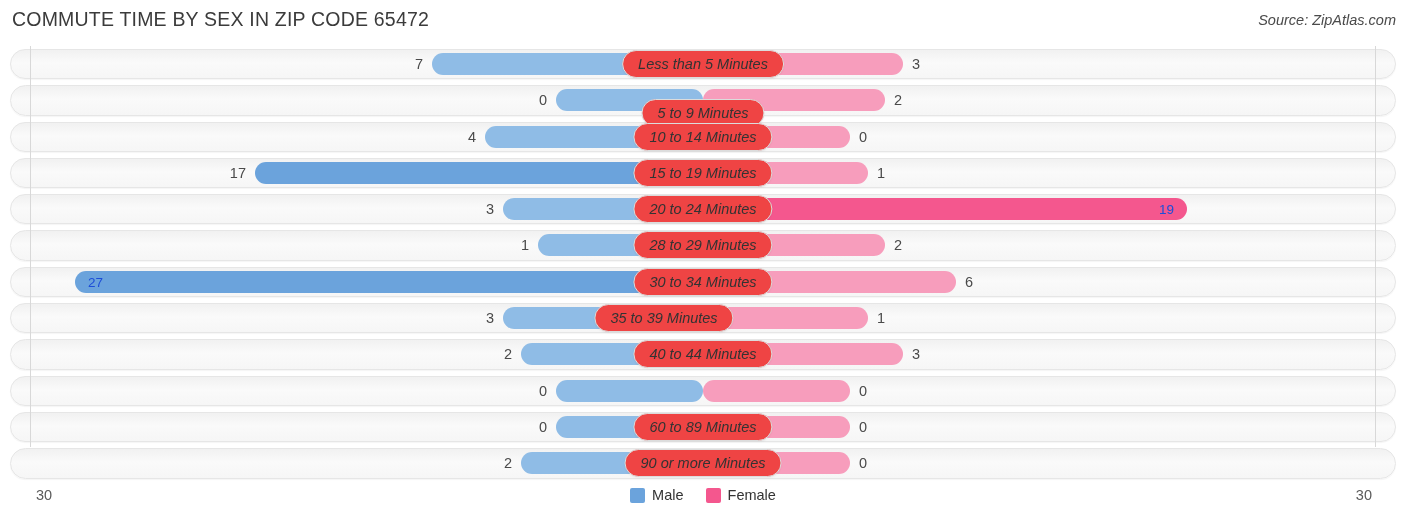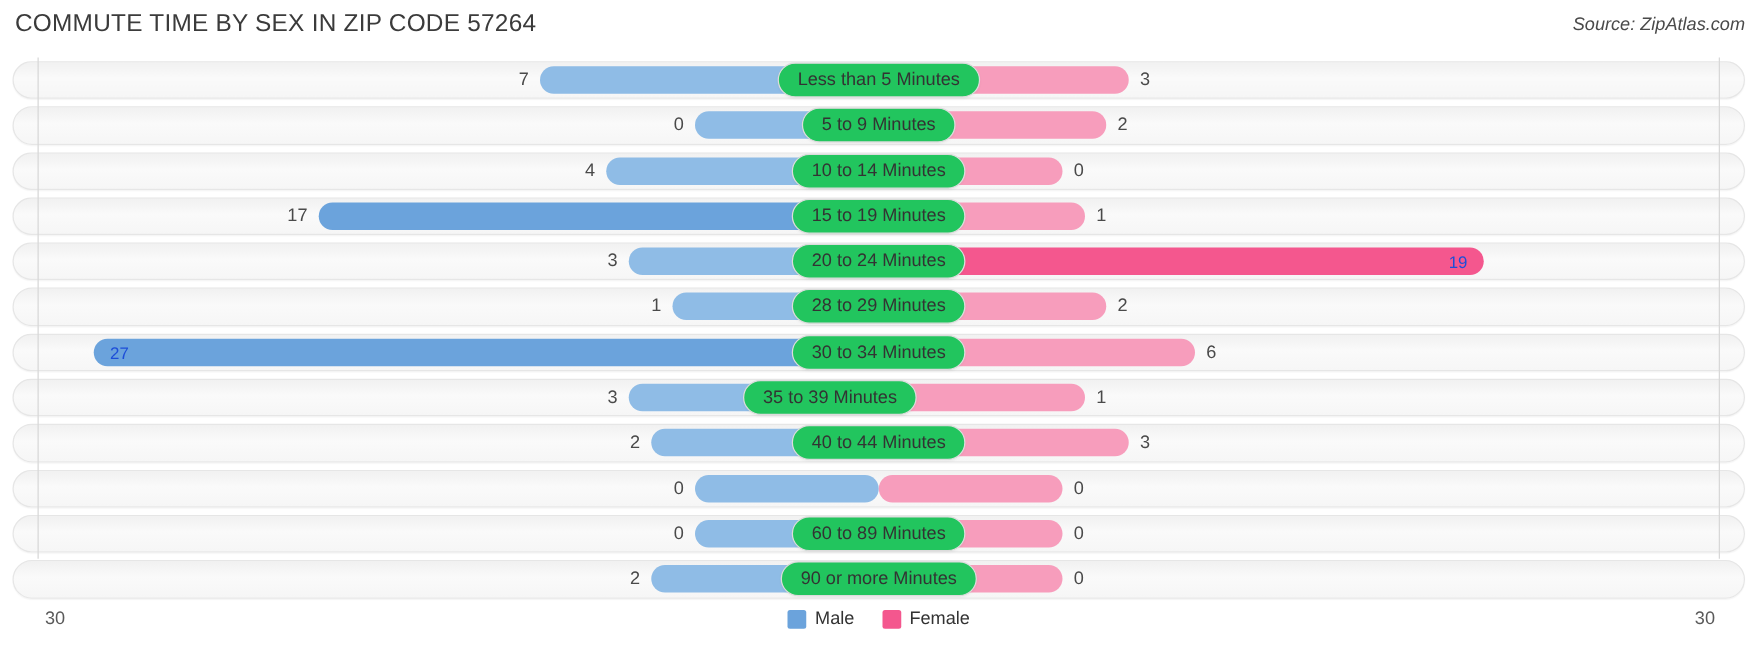--- a/index.html
+++ b/index.html
@@ -109,28 +109,29 @@
 
   
   .cat-pill {
     position: absolute;
     left: 50%;
     transform: translateX(-50%);
     top: 4px;
     height: 28px;
     line-height: 27px;
     padding: 0 15px;
-    background: #22c55e;
+    background: #ef4444;
     border: 1px solid #dcdcdc;
     border-radius: 15px;
     font-size: 14.5px;
     color: #333;
     white-space: nowrap;
     z-index: 5;
     box-shadow: 0 1px 2px rgba(0,0,0,.05);
+    font-style: italic;
   }
 
   
   #footer {
     position: absolute;
     left: 0; top: 483px;
     width: 1406px; height: 40px;
   }
   .axis-end {
     position: absolute;
@@ -159,21 +160,21 @@
   .legend-swatch {
     width: 15px; height: 15px;
     border-radius: 2px;
     display: inline-block;
   }
 </style>
 </head>
 <body>
 
 <div id="header">
-  <div id="chart-title">COMMUTE TIME BY SEX IN ZIP CODE 57264</div>
+  <div id="chart-title">COMMUTE TIME BY SEX IN ZIP CODE 65472</div>
   <div id="source-label">Source: ZipAtlas.com</div>
 </div>
 
 <div id="plot">
   <div class="axis-line" id="axis-left"></div>
   <div class="axis-line" id="axis-right"></div>
   <div id="rows-container">
       <div class="row">
         <div class="track"></div>
         <div class="bar bar-male shade-light" style="width: 271px;"></div>
@@ -181,21 +182,21 @@
         <div class="val val-male" style="position: absolute; left: 423px; transform: translateX(-100%);">7</div>
         <div class="val val-female" style="left: 912px;">3</div>
         <div class="cat-pill" style="left: 703px;">Less than 5 Minutes</div>
       </div>
       <div class="row">
         <div class="track"></div>
         <div class="bar bar-male shade-light" style="width: 147px;"></div>
         <div class="bar bar-female shade-light" style="width: 182px;"></div>
         <div class="val val-male" style="position: absolute; left: 547px; transform: translateX(-100%);">0</div>
         <div class="val val-female" style="left: 894px;">2</div>
-        <div class="cat-pill" style="left: 703px;">5 to 9 Minutes</div>
+        <div class="cat-pill" style="left: 703px; margin-top: 13px;">5 to 9 Minutes</div>
       </div>
       <div class="row">
         <div class="track"></div>
         <div class="bar bar-male shade-light" style="width: 218px;"></div>
         <div class="bar bar-female shade-light" style="width: 147px;"></div>
         <div class="val val-male" style="position: absolute; left: 476px; transform: translateX(-100%);">4</div>
         <div class="val val-female" style="left: 859px;">0</div>
         <div class="cat-pill" style="left: 703px;">10 to 14 Minutes</div>
       </div>
       <div class="row">

